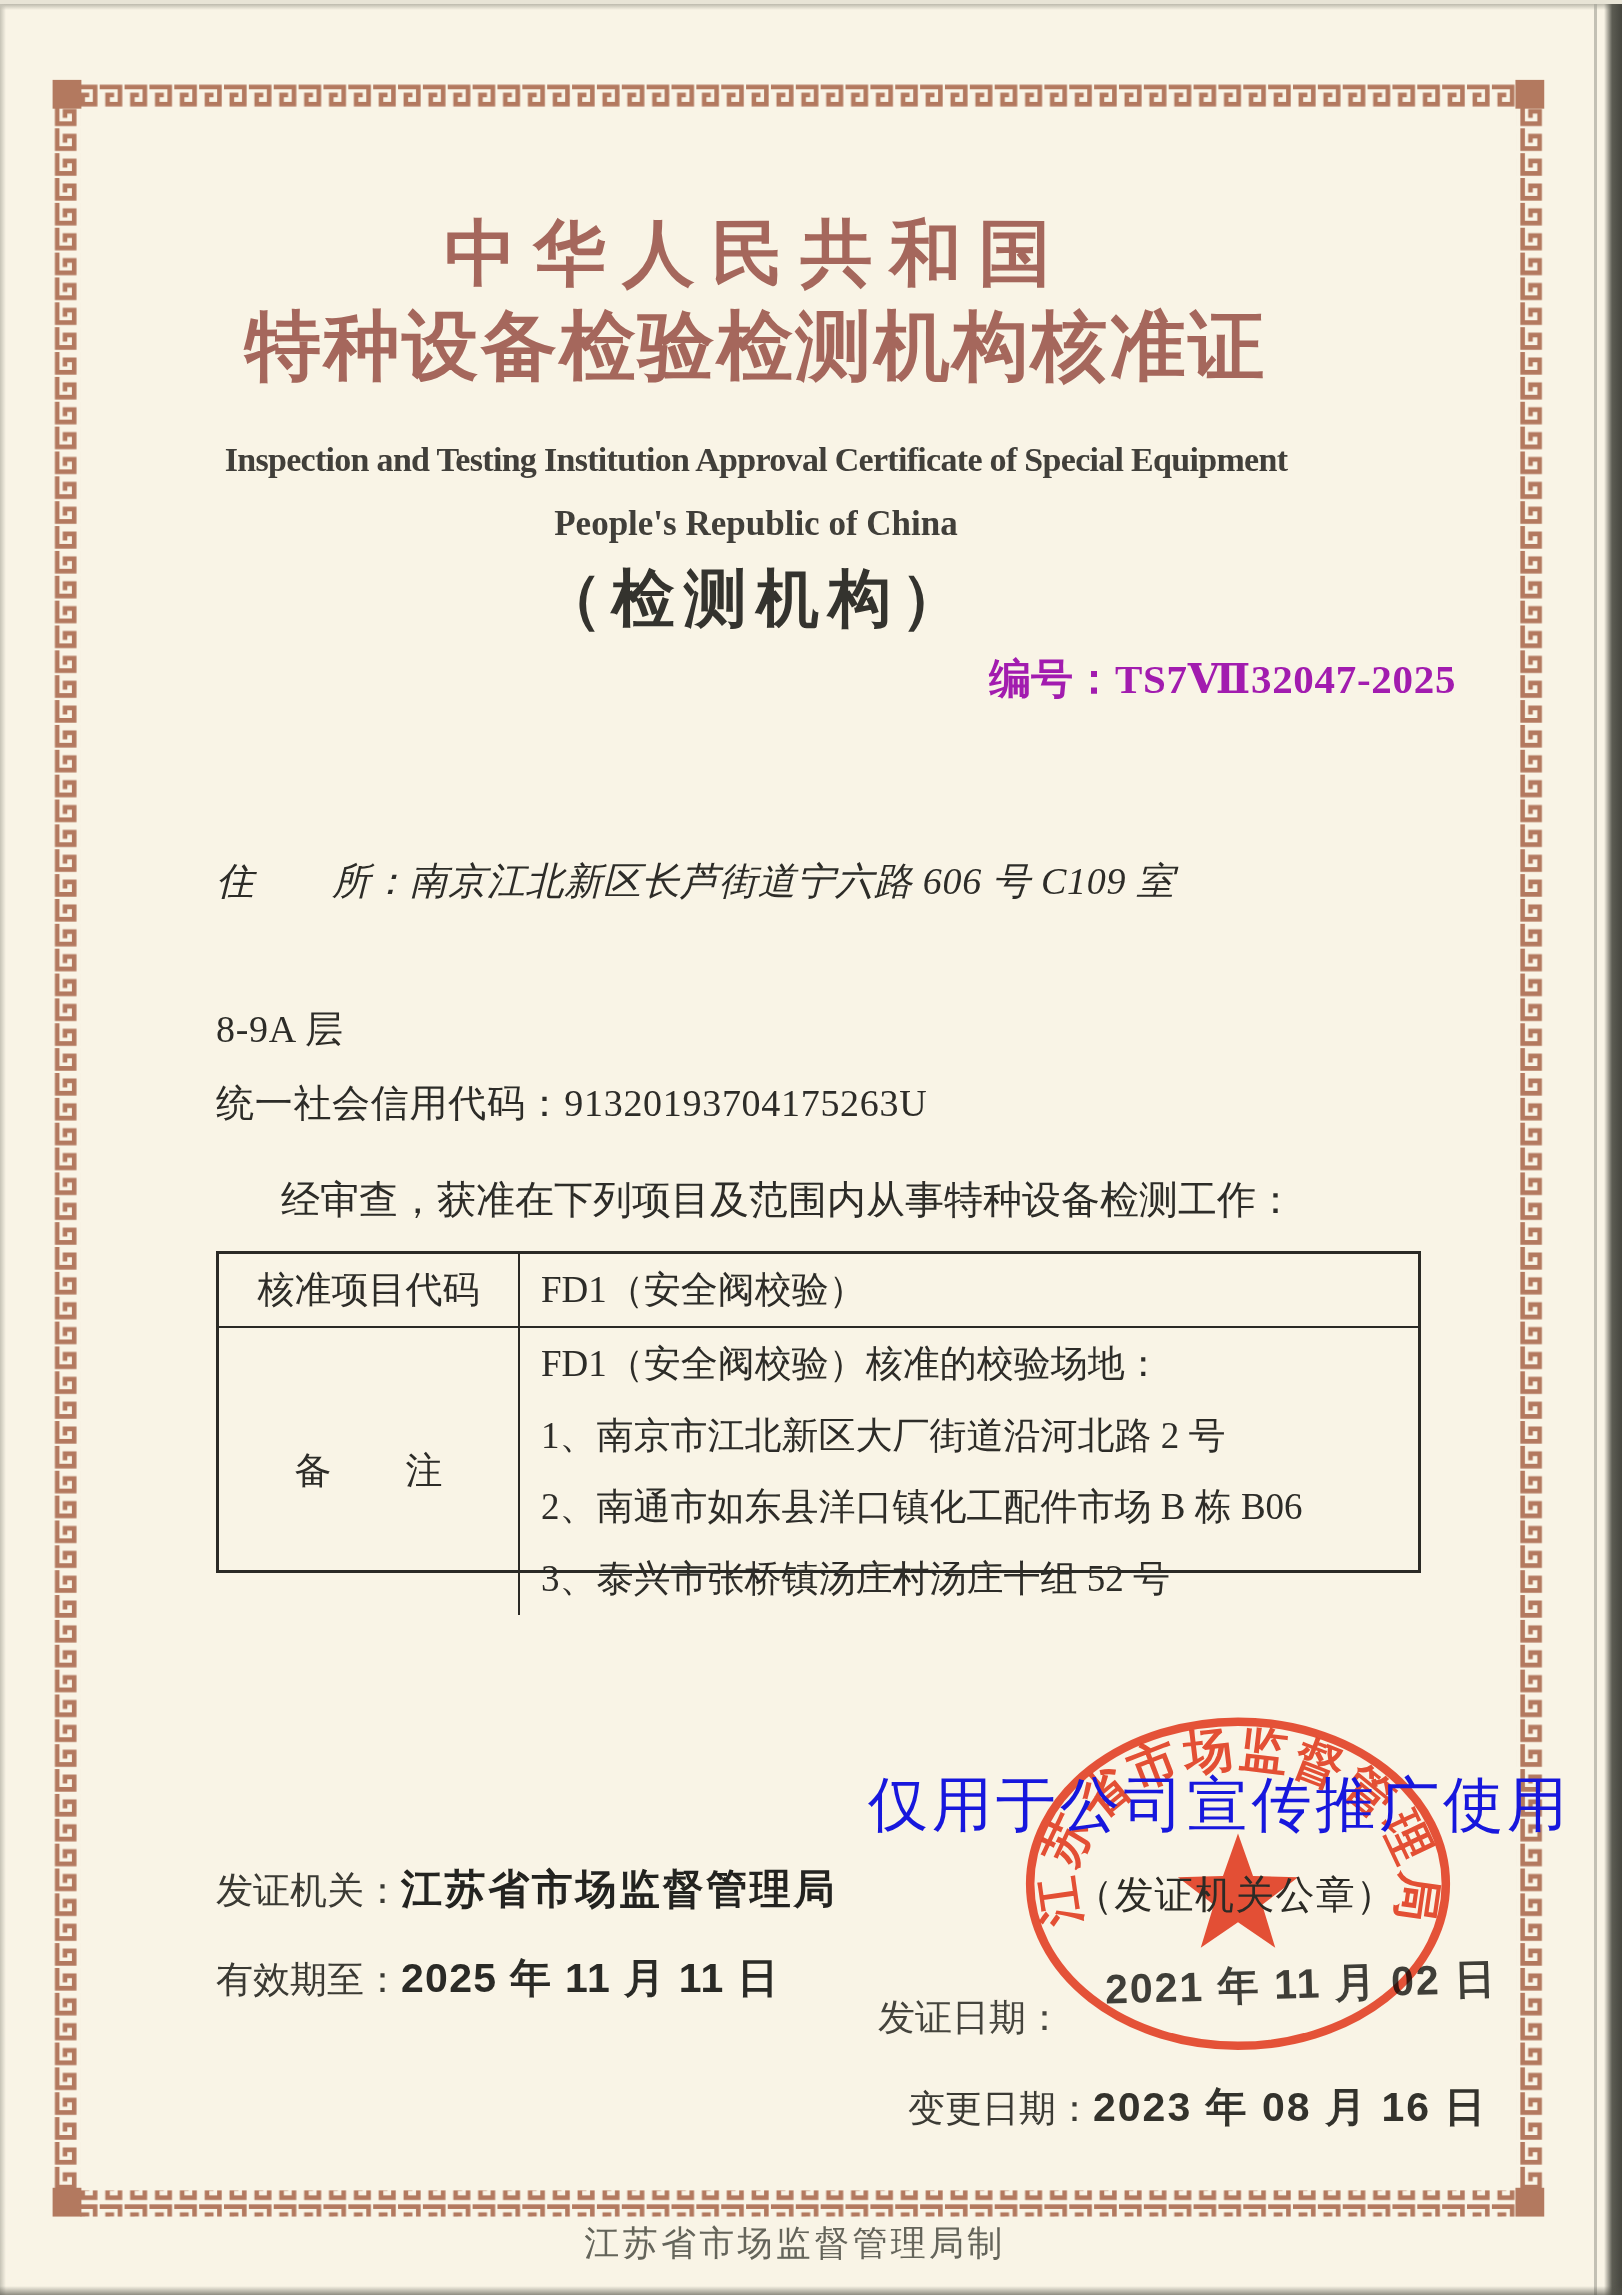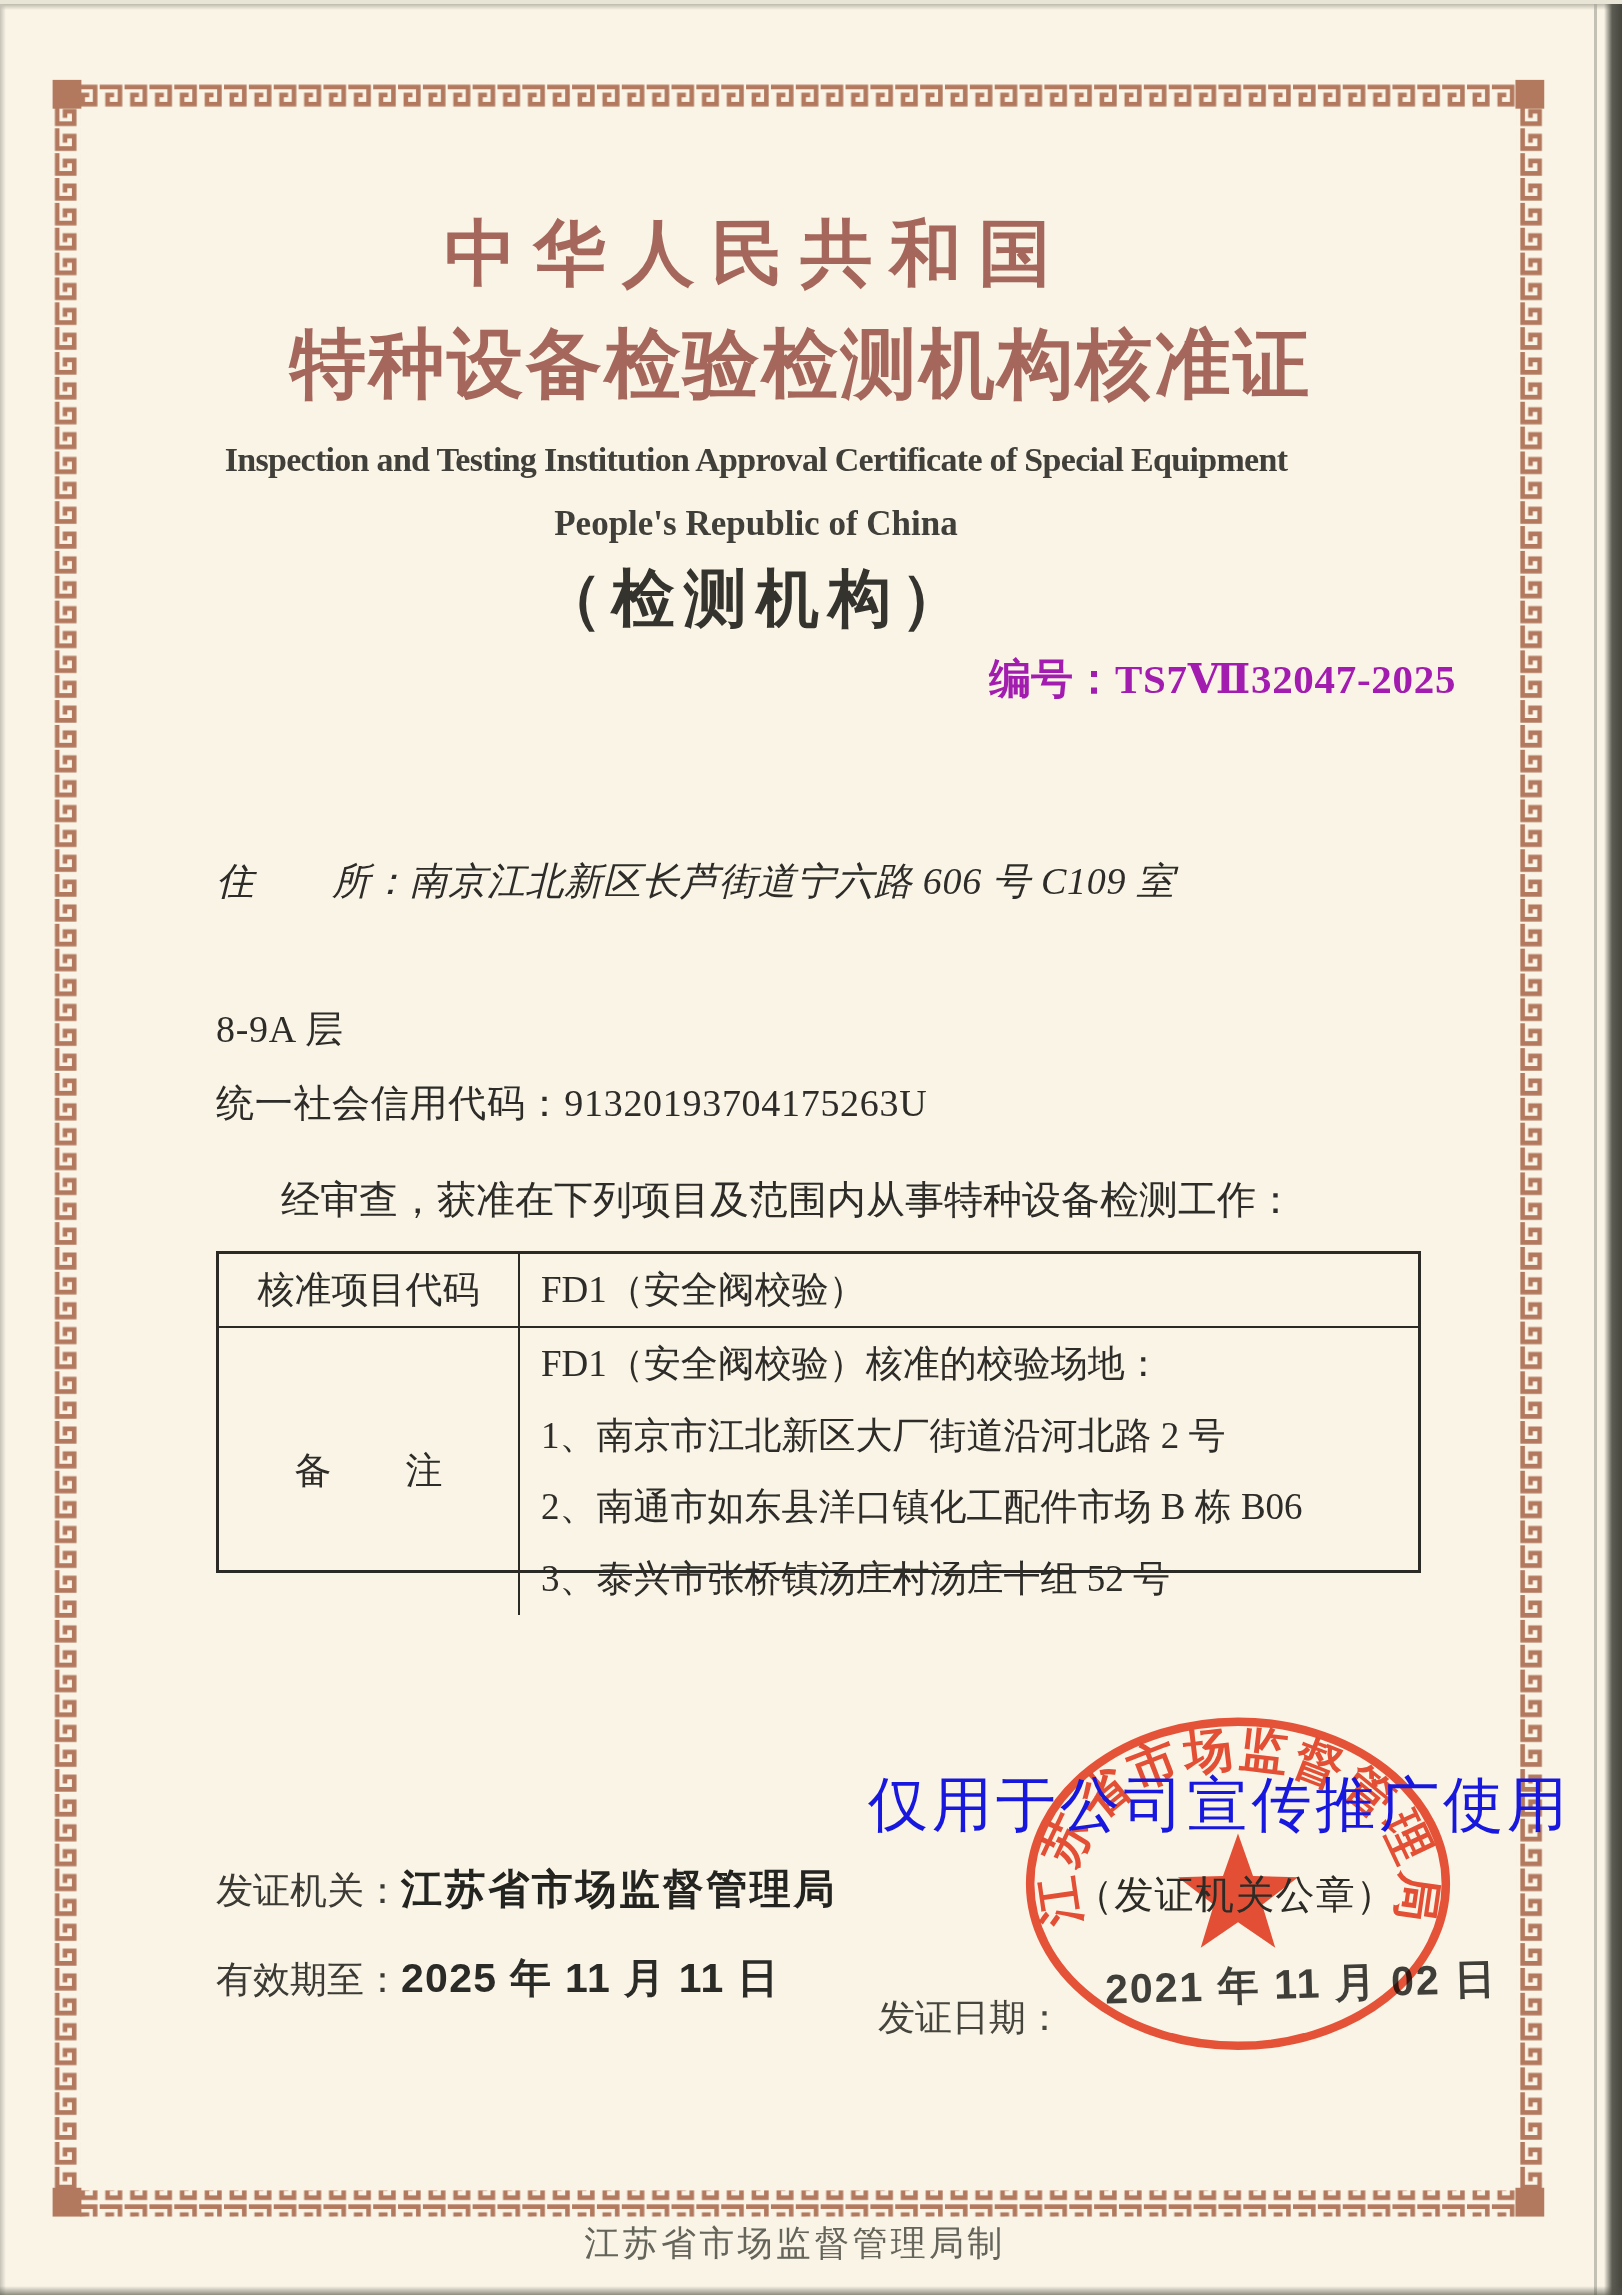--- a/index.html
+++ b/index.html
@@ -10,21 +10,21 @@
   }
   .abs{position:absolute;line-height:1.15;white-space:nowrap;}
   
   .edge-top{left:0;top:0;width:1623px;height:5.9px;background:linear-gradient(#bdbaad,rgba(189,186,173,0));}
   .edge-left{left:0;top:0;width:5.9px;height:2295px;background:linear-gradient(90deg,#c6c3b6,rgba(198,195,182,0));}
   .edge-right-line{left:1594px;top:0;width:3.3px;height:2295px;background:#a6a49a;opacity:.65;}
   .edge-right{left:1604px;top:0;width:18.3px;height:2295px;background:linear-gradient(90deg,rgba(90,90,82,0),#5c5c53 45%,#45453e);}
   .edge-bottom{left:0;top:2282px;width:1623px;height:13.7px;background:linear-gradient(rgba(85,85,76,0),#53534a);}
   
   .t1{left:0;top:209px;width:1512px;text-align:center;font-size:72px;font-weight:bold;color:#a5675c;letter-spacing:17px;}
-  .t2{left:0;top:317px;width:1512px;text-align:center;font-size:76px;font-weight:bold;color:#a5675c;letter-spacing:2.6px;padding-left:45px;}
+  .t2{left:0;top:299px;width:1512px;text-align:center;font-size:76px;font-weight:bold;color:#a5675c;letter-spacing:2.6px;}
   .en1{left:0;top:436px;width:1512px;text-align:center;font-size:34px;font-weight:bold;color:#413f3a;letter-spacing:-0.7px;}
   .en2{left:0;top:500px;width:1512px;text-align:center;font-size:35px;font-weight:bold;color:#413f3a;}
   .sub{left:0;top:559px;width:1512px;text-align:center;font-size:63px;font-weight:bold;color:#34332e;letter-spacing:9.2px;}
   .certno{left:989px;top:651px;font-size:42px;color:#a21caf;font-weight:bold;}
   .certno .val{font-size:41px;letter-spacing:0.7px;}
   
   .fld{left:216px;font-size:38px;letter-spacing:0.7px;color:#2d2c28;}
   .f1{top:767px;} .f2{top:856px;font-style:italic;} .f3{top:929px;} .f4{top:1004px;} .f5{top:1078px;}
   .stmt{left:281px;top:1174px;font-size:39px;color:#2d2c28;}
   
@@ -117,20 +117,23 @@
 
   <div class="abs lblline issuer">
     <span>发证机关：</span><span class="bval">江苏省市场监督管理局</span>
   </div>
   <div class="abs lblline valid">
     <span>有效期至：</span><span class="bval">2025 年 11 月 11 日</span>
   </div>
 
   <div class="abs issuelbl">发证日期：</div>
   <div class="abs issuedate">2021 年 11 月 02 日</div>
+  <div class="abs lblline change">
+    <span>变更日期：</span><span class="bval">2023 年 08 月 16 日</span>
+  </div>
 
   <svg class="stamp" width="458" height="366" viewBox="0 0 700 560">
     <ellipse cx="350" cy="275" rx="318" ry="248" fill="none" stroke="#e8492f" stroke-width="13" opacity="0.93"></ellipse>
     <path id="sealArc" d="M108,322 A250,182 0 1 1 592,322" fill="none"></path>
     <text fill="#e8492f" font-size="74" font-weight="bold" letter-spacing="6" text-anchor="middle" font-family="Liberation Serif, DejaVu Serif, serif" opacity="0.95"><textPath href="#sealArc" startOffset="50%">江苏省市场监督管理局</textPath></text>
     <polygon points="350,198 373,263 442,265 387,307 407,373 350,334 293,373 313,307 258,265 327,263" fill="#e8492f" opacity="0.95"></polygon>
   </svg>
 
   <div class="abs caption">（发证机关公章）</div>
   <div class="abs wm">仅用于公司宣传推广使用</div>

